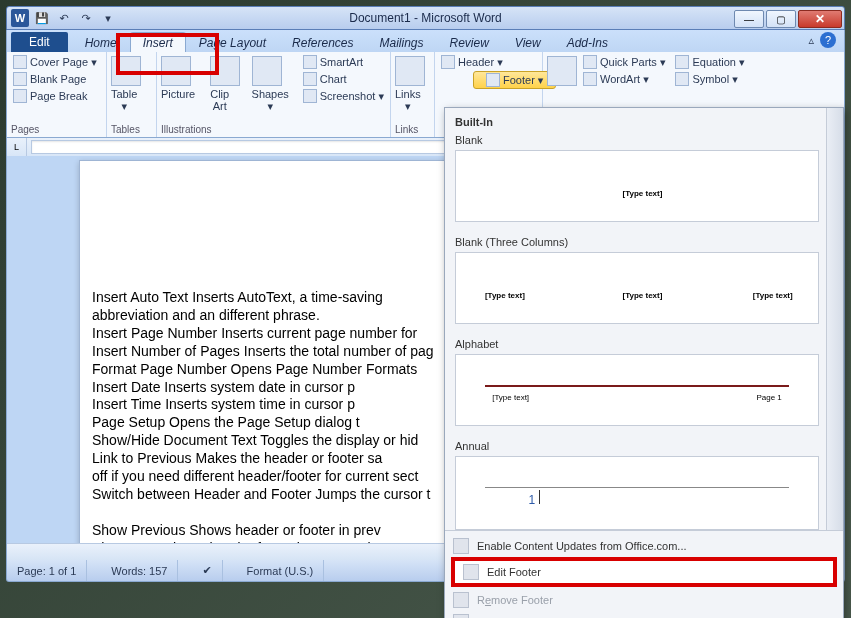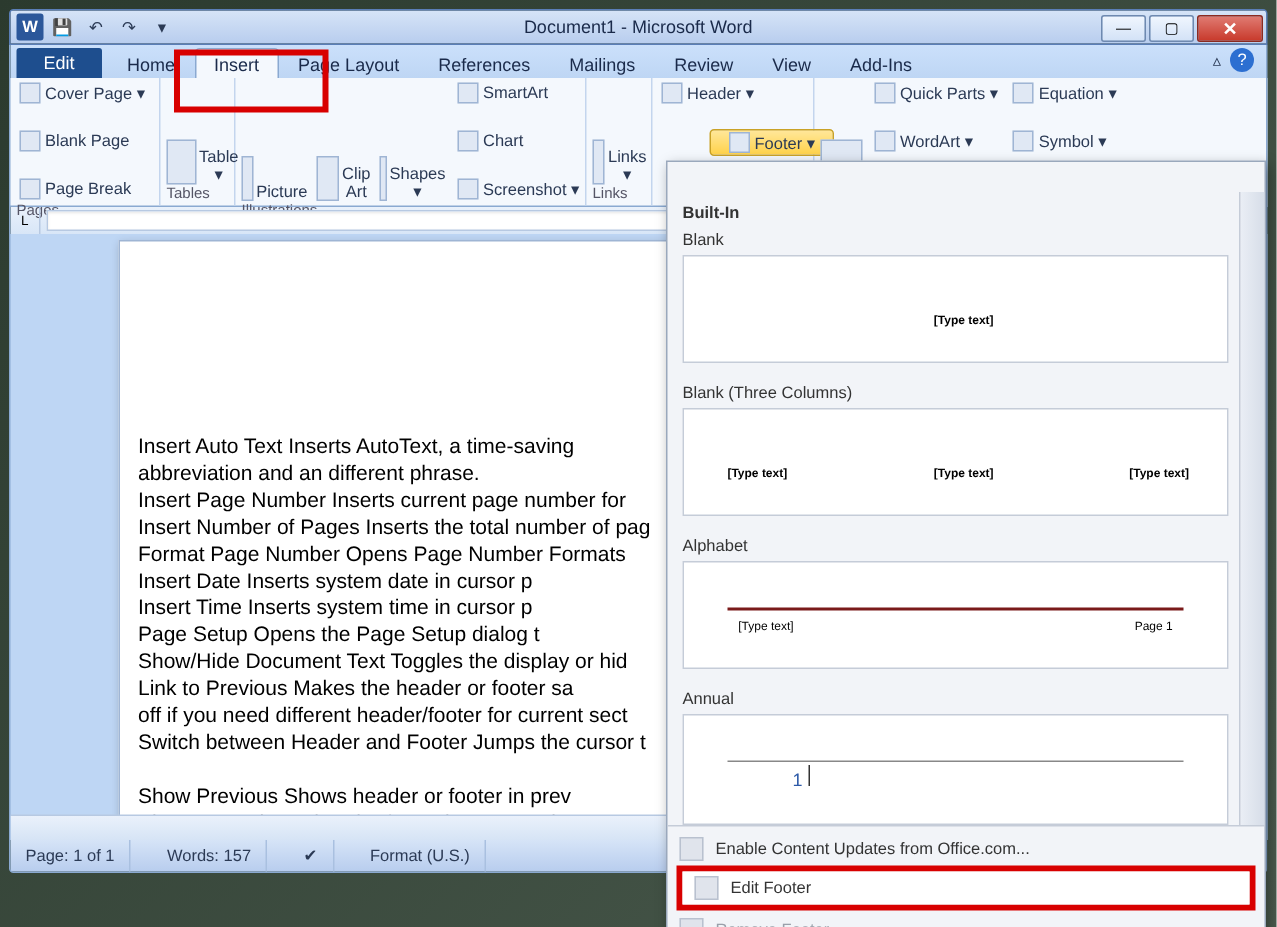--- a/index.html
+++ b/index.html
@@ -11,55 +11,55 @@
   .qat { display:flex; align-items:center; gap:4px; padding-left:4px; }
   .qat .wlogo { width:18px; height:18px; background:#2b579a; color:#fff; font-weight:bold; font-size:11px; display:flex; align-items:center; justify-content:center; border-radius:2px; }
   .qat .qbtn { width:18px; height:18px; display:flex; align-items:center; justify-content:center; font-size:11px; color:#2b3a55; }
   .titlebar .title { position:absolute; left:50%; transform:translateX(-50%); font-size:12px; color:#1a2a4a; }
   .winbtns { margin-left:auto; display:flex; }
   .winbtn { width:30px; height:18px; margin:2px 2px 0 0; border:1px solid #6e89b0; border-radius:2px; background:linear-gradient(#f0f6fe,#d3e2f7); display:flex; align-items:center; justify-content:center; font-size:10px; }
   .winbtn.close { width:44px; background:linear-gradient(#e07b72,#c83a2c); color:#fff; border-color:#8b2a20; font-weight:bold; font-size:12px; }
 
   .ribbon-tabs { height:22px; background:linear-gradient(#cbe0fb,#bed6f4); border-left:1px solid #8aa9d1; border-right:1px solid #8aa9d1; display:flex; align-items:flex-end; padding-left:4px; gap:0; position:relative; }
   .file-tab { background:#1e4e8e; color:#fff; font-size:12px; padding:3px 18px; border-radius:2px 2px 0 0; margin-right:4px; height:20px; display:flex; align-items:center; }
-  .tab { font-size:12px; color:#1a2a4a; padding:3px 12px; height:20px; display:flex; align-items:center; border:1px solid transparent; border-bottom:none; }
+  .tab { font-size:12px; color:#1a2a4a; padding:3px 12px; height:20px; display:flex; align-items:center; border:1px solid transparent; border-bottom:none;font-style:italic; }
   .tab.active { background:#f4f8fd; border-color:#8aa9d1; border-radius:3px 3px 0 0; }
   .help-circle { position:absolute; right:8px; top:2px; width:16px; height:16px; border-radius:50%; background:#2c6fd1; color:#fff; font-size:11px; display:flex; align-items:center; justify-content:center; }
   .mini { position:absolute; right:30px; top:4px; font-size:11px; color:#2b3a55; }
 
   .highlight-insert { position:absolute; left:110px; top:3px; width:103px; height:42px; border:4px solid #d80000; z-index:5; pointer-events:none; }
 
   .ribbon { height:86px; background:#f4f8fd; border:1px solid #8aa9d1; border-top:none; display:flex; font-size:11px; color:#2b3a55; }
   .group { border-right:1px solid #c3d5ee; padding:2px 4px 0; display:flex; flex-direction:column; justify-content:space-between; }
   .group .body { display:flex; gap:6px; flex:1; }
   .group .label { font-size:10px; color:#556; padding:1px 0 2px; }
-  .stackcol { display:flex; flex-direction:column; gap:16px; }
+  .stackcol { display:flex; flex-direction:column; gap:1px; }
   .rbtn { display:flex; align-items:center; gap:3px; padding:1px 2px; white-space:nowrap; }
   .rbtn .ic { width:14px; height:14px; background:#e0e8f4; border:1px solid #9fb5d4; display:inline-block; }
-  .bigbtn { width:48px; display:flex; align-items:flex-end; padding-top:2px; gap:2px; }
+  .bigbtn { width:48px; display:flex; flex-direction:column; align-items:flex-start; padding-top:2px; gap:2px; }
   .bigbtn .ic { width:30px; height:30px; background:#e0e8f4; border:1px solid #9fb5d4; }
   .bigbtn .txt { font-size:11px; text-align:center; line-height:1.1; }
   .footer-active { background:linear-gradient(#ffe79a,#ffd24a); border:1px solid #c9a227; border-radius:3px; padding:1px 12px;margin-left:34px; }
 
   .ruler { height:18px; background:linear-gradient(#e9f1fb,#d8e6f7); border-left:1px solid #8aa9d1; border-right:1px solid #8aa9d1; display:flex; align-items:center; }
   .ruler .sq { width:20px; height:18px; border-right:1px solid #b7c9e2; display:flex; align-items:center; justify-content:center; font-size:9px; }
   .ruler .ticks { flex:1; height:14px; background:#fff; margin:0 4px; border:1px solid #b7c9e2; position:relative; box-shadow:inset 0 1px 2px rgba(0,0,0,.1); }
 
   .docarea { background:#bed6f4; border-left:1px solid #8aa9d1; border-right:1px solid #8aa9d1; height:404px; position:relative; overflow:hidden; }
   .vscroll { position:absolute; right:2px; top:0; bottom:0; width:17px; background:linear-gradient(90deg,#eaf1fb,#d6e4f5); border-left:1px solid #b7c9e2; }
   .hscroll { position:absolute; left:0; right:19px; bottom:0; height:17px; background:linear-gradient(#eaf1fb,#d6e4f5); border-top:1px solid #b7c9e2; }
   .page { position:absolute; left:72px; top:4px; width:620px; height:520px; background:#fff; border:1px solid #9fb5d4; box-shadow:0 2px 6px rgba(0,0,0,.2); }
   .doctext { position:absolute; left:12px; top:128px; font-family:"Times New Roman",serif; font-size:14px; line-height:1.28; color:#000; }
 
   .statusbar { height:22px; background:linear-gradient(#d6e4f7,#b8cdee); border:1px solid #8aa9d1; border-top:none; border-radius:0 0 3px 3px; display:flex; align-items:center; font-size:11px; color:#2b3a55; gap:14px; }
   .statusbar .seg { padding:0 10px; border-right:1px solid #a9c0e0; height:100%; display:flex; align-items:center; }
 
   
   .dropdown { position:absolute; left:438px; top:101px; width:400px; background:#f2f4f8; border:1px solid #9aa8bc; box-shadow:2px 3px 8px rgba(0,0,0,.35); z-index:20; }
-  .galleryarea { height:422px; overflow:hidden; position:relative; padding:4px 6px 4px 8px;margin-top:20px; }
+  .galleryarea { height:422px; overflow:hidden; position:relative; padding:4px 6px 4px 8px; }
   .galleryarea .gscroll { position:absolute; right:0; top:0; bottom:0; width:17px; background:linear-gradient(90deg,#eaeef5,#d6dde8); border-left:1px solid #c5ccd8; }
   .cat { font-size:11px; font-weight:bold; color:#333; padding:4px 2px 2px; }
   .preview { background:#fff; border:1px solid #c5ccd8; margin:2px 18px 10px 2px; position:relative; font-family:"Times New Roman",serif; font-size:9px; color:#000; }
   .preview.h65 { height:72px; }
   .preview.h74 { height:74px; }
   .ptype { position:absolute; font-size:8px; }
   .dropdown-foot { border-top:1px solid #c5ccd8; padding:4px 0 4px 0; }
   .menuitem { display:flex; align-items:center; gap:8px; padding:3px 8px; font-size:11px; color:#333; }
   .menuitem.disabled { color:#9aa0aa; }
   .menuitem .mic { width:16px; height:16px; background:#e0e4ec; border:1px solid #b9c1cf; }

